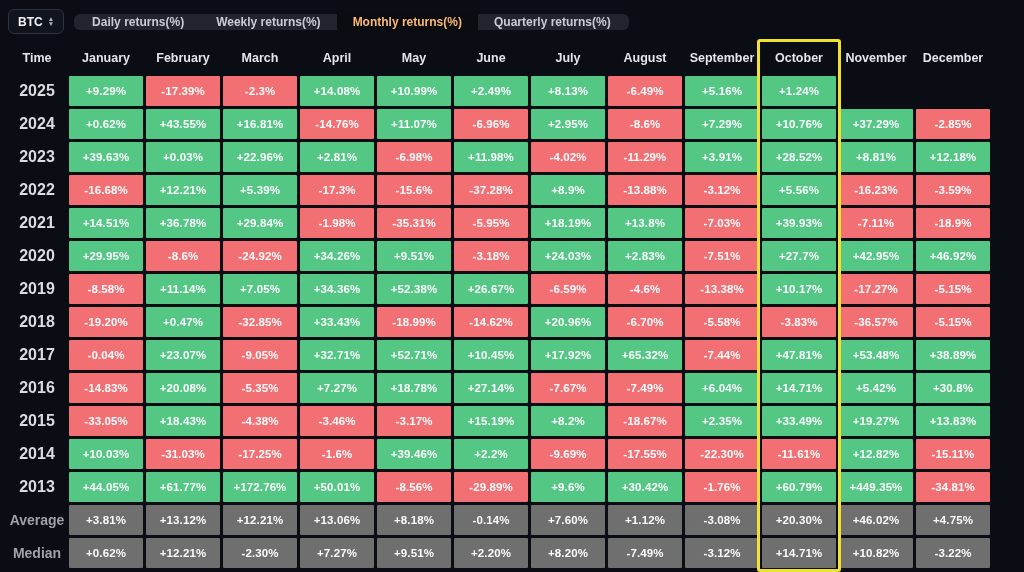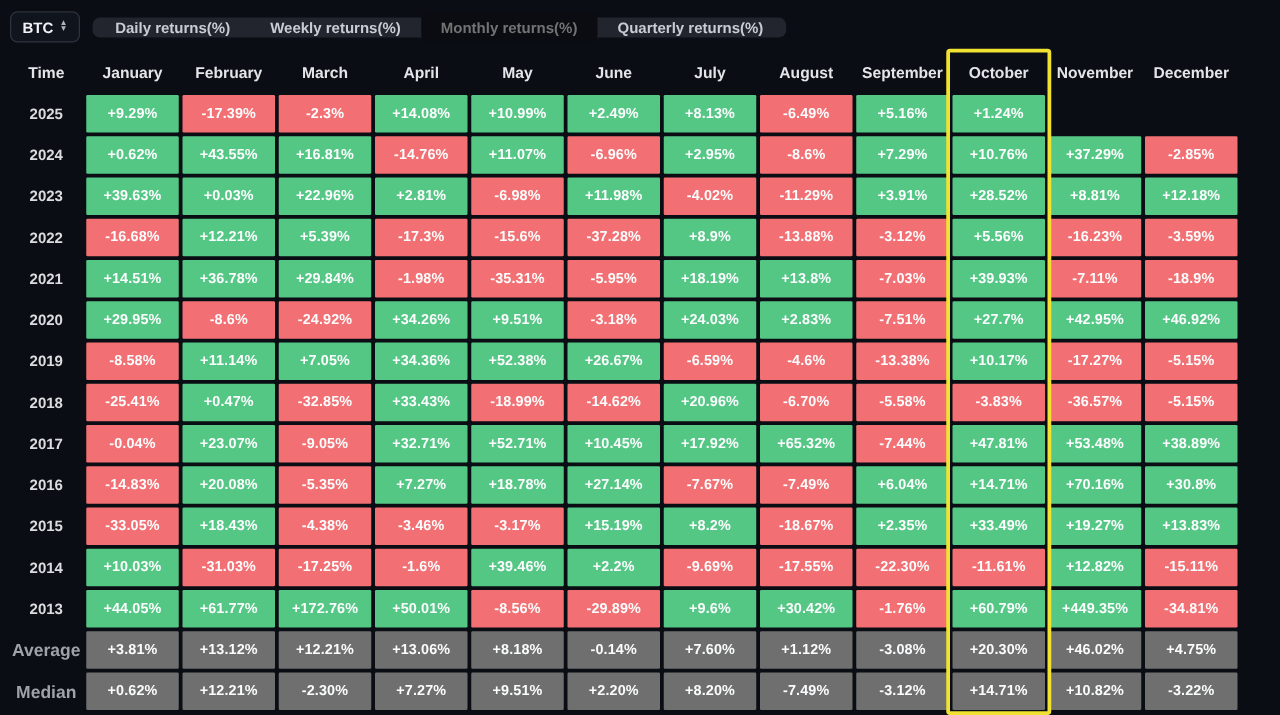--- a/index.html
+++ b/index.html
@@ -7,26 +7,26 @@
   .app{padding:8px 8px 16px 8px;}
   
   .topbar{display:flex;align-items:center;gap:10px;height:27px;margin-bottom:8px;}
   .symbol-select{display:flex;align-items:center;gap:5px;height:25px;padding:0 9px;
     background:#10141d;border:1px solid #2e333d;border-radius:6px;color:#f2f3f5;
     font-size:12px;font-weight:700;cursor:pointer;font-family:inherit;}
   .updown{display:flex;flex-direction:column;line-height:4.5px;font-size:6.5px;color:#aeb3bc;}
   .tabs{display:flex;align-items:center;background:#22252d;border-radius:6px;height:16px;padding:0 2px;}
   .tab{border:none;background:transparent;color:#c9ccd3;font-size:12px;font-weight:600;
     padding:0 16px;height:23px;border-radius:5px;cursor:pointer;font-family:inherit;white-space:nowrap;}
-  .tab.active{background:#0a0c11;color:#737373;}
+  .tab.active{background:#0a0c11;color:#fdba74;}
   
   .table-wrap{position:relative;margin-top:0;}
   .grid{display:grid;grid-template-columns:58px repeat(12,74px);grid-auto-rows:30px;gap:3px;width:max-content;}
   .h{display:flex;align-items:center;justify-content:center;color:#e3e5e9;font-size:12.5px;font-weight:600;}
-  .rowlabel{display:flex;align-items:center;justify-content:center;color:#dadce0;font-size:12px;font-weight:600;}
+  .rowlabel{display:flex;align-items:center;justify-content:center;color:#dadce0;font-size:16px;font-weight:600;}
   .rowlabel.stat{color:#9fa2a8;font-size:14px;}
   .cell{display:flex;align-items:center;justify-content:center;color:#fbfcfd;
     font-size:11.5px;font-weight:700;border-radius:1px;letter-spacing:.1px;}
   .cell.green{background:var(--green,#55c785);}
   .cell.red{background:var(--red,#f27073);}
   .cell.gray{background:var(--gray,#6f6f6f);}
   .cell.empty{background:transparent;}
   .highlight-box{position:absolute;border:3px solid var(--hl,#f1e232);border-radius:3px;
     pointer-events:none;box-sizing:border-box;}
 </style>
@@ -150,21 +150,21 @@
         <div class="cell green">+34.36%</div>
         <div class="cell green">+52.38%</div>
         <div class="cell green">+26.67%</div>
         <div class="cell red">-6.59%</div>
         <div class="cell red">-4.6%</div>
         <div class="cell red">-13.38%</div>
         <div class="cell green">+10.17%</div>
         <div class="cell red">-17.27%</div>
         <div class="cell red">-5.15%</div>
         <div class="rowlabel">2018</div>
-        <div class="cell red">-25.41%</div>
+        <div class="cell red">-19.20%</div>
         <div class="cell green">+0.47%</div>
         <div class="cell red">-32.85%</div>
         <div class="cell green">+33.43%</div>
         <div class="cell red">-18.99%</div>
         <div class="cell red">-14.62%</div>
         <div class="cell green">+20.96%</div>
         <div class="cell red">-6.70%</div>
         <div class="cell red">-5.58%</div>
         <div class="cell red">-3.83%</div>
         <div class="cell red">-36.57%</div>
@@ -186,21 +186,21 @@
         <div class="cell red">-14.83%</div>
         <div class="cell green">+20.08%</div>
         <div class="cell red">-5.35%</div>
         <div class="cell green">+7.27%</div>
         <div class="cell green">+18.78%</div>
         <div class="cell green">+27.14%</div>
         <div class="cell red">-7.67%</div>
         <div class="cell red">-7.49%</div>
         <div class="cell green">+6.04%</div>
         <div class="cell green">+14.71%</div>
-        <div class="cell green">+70.16%</div>
+        <div class="cell green">+5.42%</div>
         <div class="cell green">+30.8%</div>
         <div class="rowlabel">2015</div>
         <div class="cell red">-33.05%</div>
         <div class="cell green">+18.43%</div>
         <div class="cell red">-4.38%</div>
         <div class="cell red">-3.46%</div>
         <div class="cell red">-3.17%</div>
         <div class="cell green">+15.19%</div>
         <div class="cell green">+8.2%</div>
         <div class="cell red">-18.67%</div>

